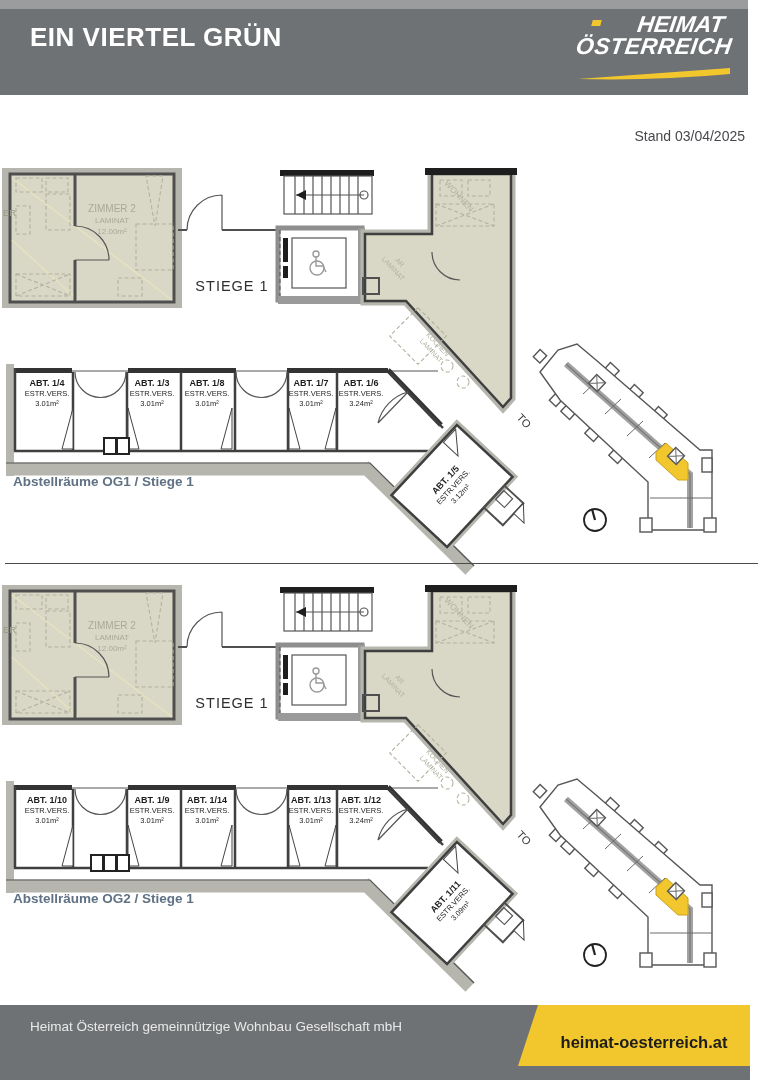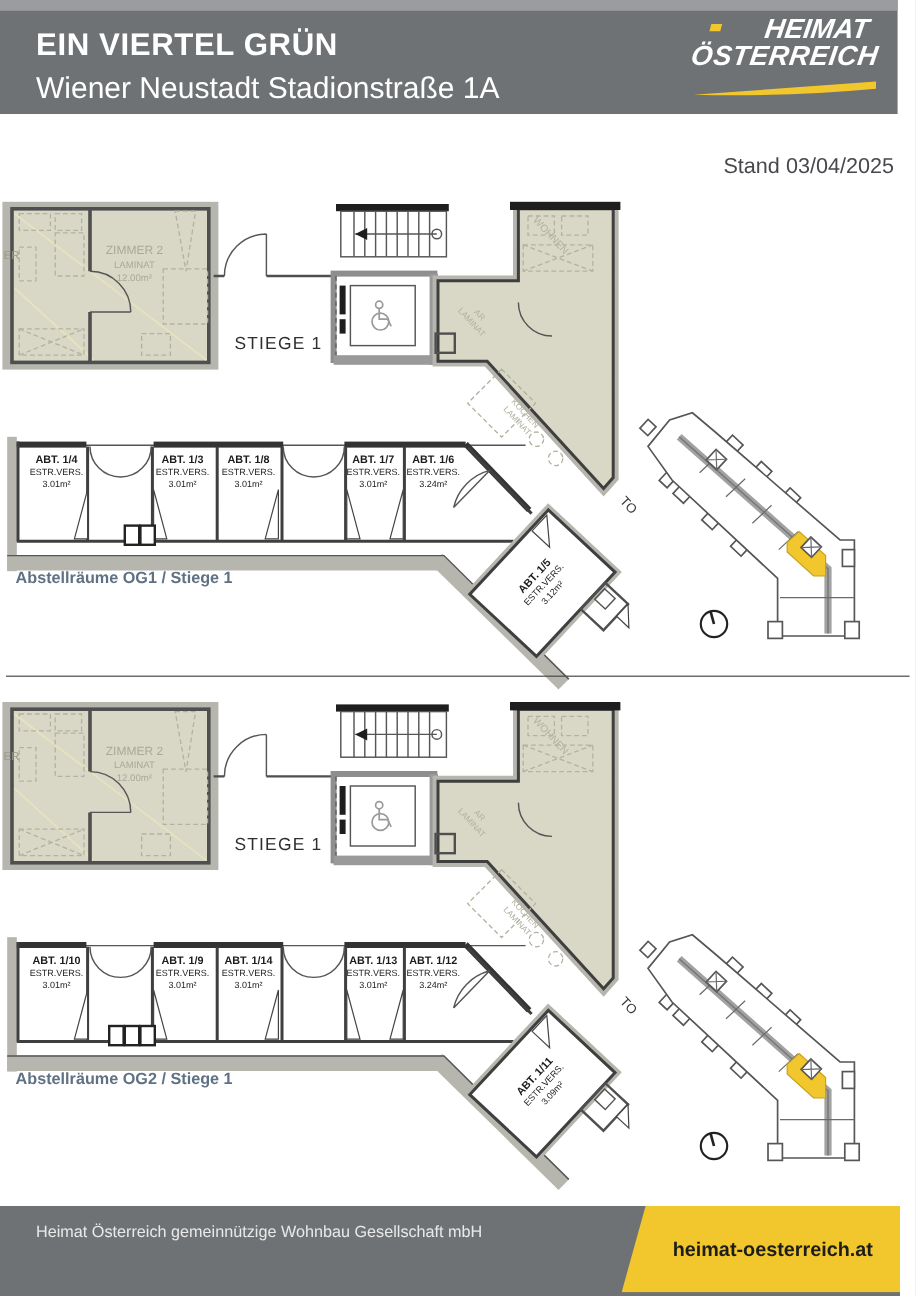--- a/index.html
+++ b/index.html
@@ -13,21 +13,21 @@
   .logo{position:absolute;right:14px;top:14px;width:160px;height:70px;}
   .logo-line{font-style:italic;font-weight:bold;color:#fff;transform:skewX(-8deg);line-height:0.95;}
   .logo-line1{font-size:23px;text-align:right;padding-right:10px;}
   .logo-line2{font-size:23px;text-align:center;letter-spacing:0.5px;}
   .logo-tick{position:absolute;left:18px;top:6px;width:9px;height:6px;background:var(--yellow,#f2c72e);transform:skewX(-15deg);}
   .logo-swoosh{position:absolute;left:2px;top:52px;}
   
   .banner{position:absolute;left:0;top:98px;width:363px;height:54px;background:var(--yellow,#f2c72e);
           clip-path:polygon(0 0,363px 0,356px 100%,0 100%);}
   .banner-title{position:absolute;left:32px;top:11px;font-size:28px;font-weight:bold;color:#4b5142;}
-  .stand-date{position:absolute;right:18px;top:128px;font-size:18px;color:#46484c;}
+  .stand-date{position:absolute;right:18px;top:128px;font-size:14px;color:#46484c;}
   
   .plan-host{position:absolute;left:0;width:763px;height:415px;}
   #plan-1{top:168px;}
   #plan-2{top:585px;}
   .divider{position:absolute;left:5px;top:563px;width:753px;height:0;border-top:1.4px solid #4a4a4a;}
   .meter-box-3{display:none;}
   .plan2 .meter-box-3{display:block;}
   .plan2 .minimap{transform:translateY(18px);}
   
   svg text{font-family:"Liberation Sans",sans-serif;}
@@ -65,34 +65,33 @@
   .t-er{font-size:9.5px;fill:#9a9a8a;}
   .t-stiege{font-size:14.5px;fill:#2e2e2e;letter-spacing:1px;text-anchor:middle;}
   .t-faint{font-size:8.5px;fill:#b2b2a2;text-anchor:middle;}
   .t-faint2{font-size:7px;fill:#b2b2a2;text-anchor:middle;}
   .t-to{font-size:11px;fill:#3a3a3a;}
   .t-caption{font-size:13.5px;font-weight:bold;fill:var(--caption,#5f7183);}
   
   .footer{position:absolute;left:0;top:1005px;width:750px;height:75px;background:var(--gray,#6f7274);}
   .footer-line1{position:absolute;left:30px;top:14px;color:#e9e9e9;font-size:13.5px;}
   .footer-line2{position:absolute;left:30px;top:37px;color:#e9e9e9;font-size:13.5px;}
-  .footer-yellow{position:absolute;left:500px;top:1005px;width:250px;height:72px;background:var(--yellow,#f2c72e);
+  .footer-yellow{position:absolute;left:500px;top:1005px;width:250px;height:61px;background:var(--yellow,#f2c72e);
                  clip-path:polygon(38px 0,100% 0,100% 100%,18px 100%);}
   .footer-site{position:absolute;left:38px;top:0;width:212px;height:75px;line-height:75px;text-align:center;
                font-size:16.5px;font-weight:bold;color:#1d1d1b;}
 </style>
 </head>
 <body>
 
 <div class="page">
 
   <div class="header">
     <div class="header-topstrip"></div>
     <div class="header-title">EIN VIERTEL GRÜN</div>
-    <div class="header-subtitle">Wiener Neustadt Stadionstraße 1A</div>
     <div class="logo">
       <div class="logo-tick"></div>
       <div class="logo-line logo-line1">HEIMAT</div>
       <div class="logo-line logo-line2">ÖSTERREICH</div>
       <svg class="logo-swoosh" width="156" height="16">
         <path d="M2,13 L154,2 L154,8 Q78,15 2,13 Z" fill="var(--yellow,#f2c72e)"></path>
       </svg>
     </div>
   </div>
 

